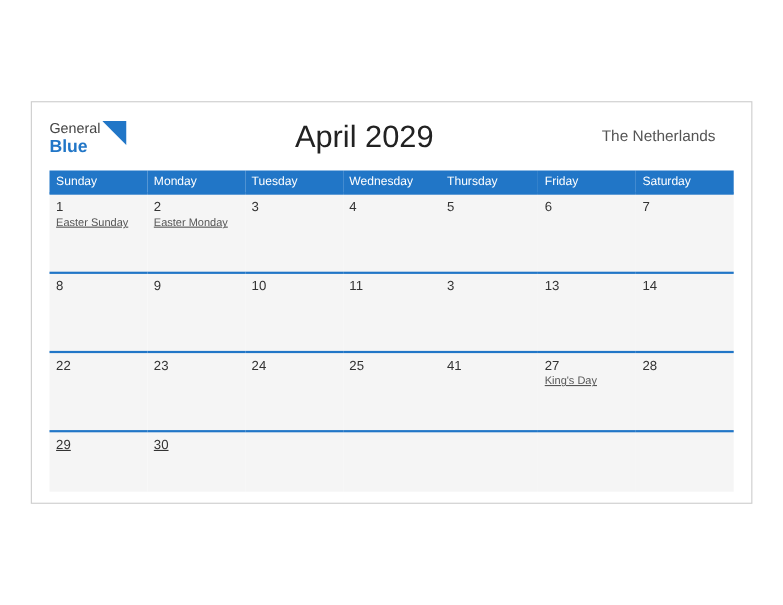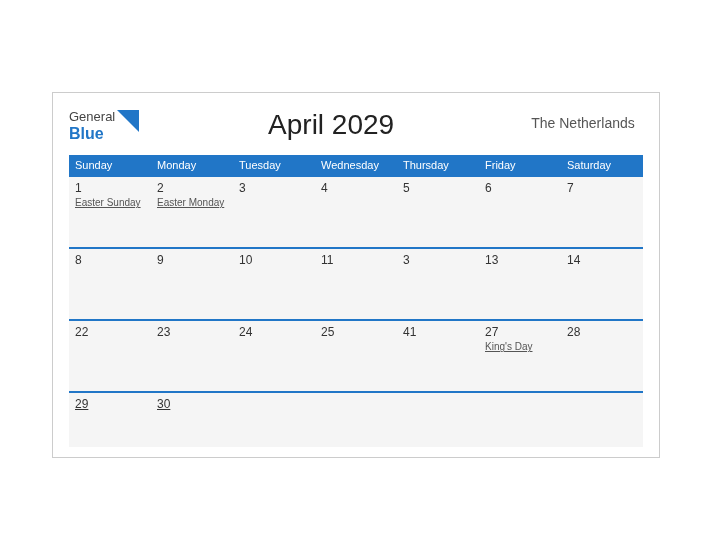--- a/index.html
+++ b/index.html
@@ -6,21 +6,21 @@
     body {
       font-family: Arial, sans-serif;
       background: #fff;
       width: 712px;
       height: 550px;
       display: flex;
       align-items: center;
       justify-content: center;
     }
     .calendar-container {
-      width: 608px;
+      width: 656px;
       background: #fff;
       border: 1px solid #ccc;
       padding: 16px 16px 10px 16px;
     }
     .header {
       display: flex;
       align-items: flex-start;
       justify-content: space-between;
       margin-bottom: 12px;
     }
@@ -54,21 +54,21 @@
     .calendar-title {
       font-size: 28px;
       font-weight: normal;
       color: #222;
       text-align: center;
       flex: 1;
     }
     .country-name {
       font-size: 14px;
       color: #555;
-      text-align: center;
+      text-align: left;
       min-width: 120px;
       padding-top: 6px;
     }
     .calendar-grid {
       width: 100%;
       border-collapse: collapse;
     }
     .calendar-grid th {
       background: #2176c7;
       color: #fff;

